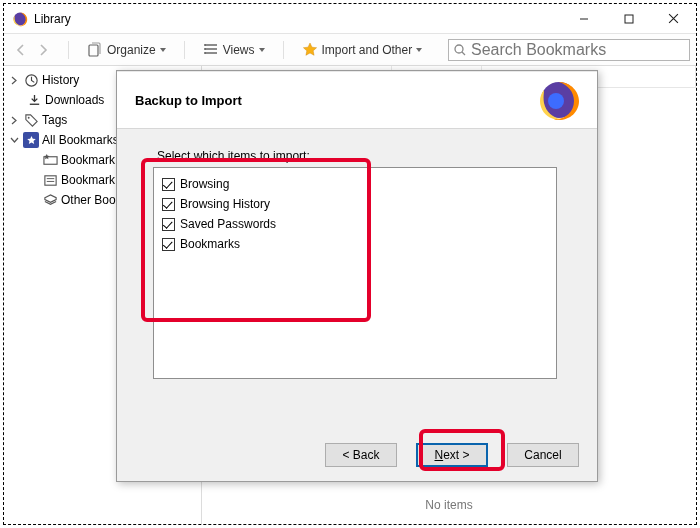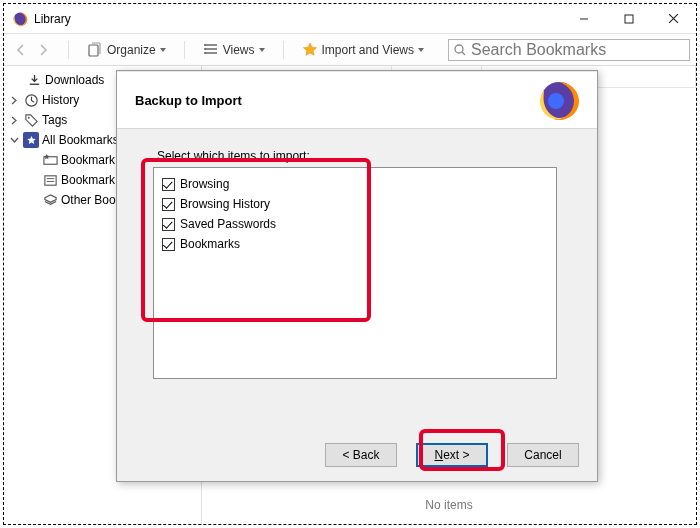--- a/index.html
+++ b/index.html
@@ -144,56 +144,56 @@
         <span>Views</span>
         <span class="caret"></span>
       </div>
       <span class="tb-sep"></span>
       <div class="tb-group">
         <span class="tb-ico star-ico">
             <svg viewBox="0 0 16 16">
               <path d="M8 1l2 4.2 4.6.5-3.4 3.1.9 4.5L8 11l-4.1 2.3.9-4.5L1.4 5.7 6 5.2 8 1z" fill="#f9b115" stroke="#c77f00" stroke-width=".4"></path>
             </svg>
           </span>
-        <span>Import and Views</span>
+        <span>Import and Other</span>
         <span class="caret"></span>
       </div>
       <div class="searchbox">
         <span class="mag"><svg viewBox="0 0 14 14">
               <circle cx="6" cy="6" r="4" fill="none" stroke="#888" stroke-width="1.3"></circle>
               <path d="M9 9l3 3" stroke="#888" stroke-width="1.3"></path>
             </svg></span>
         <span>Search Bookmarks</span>
       </div>
     </div>
 
     <div class="body">
       <div class="sidebar">
-        <div class="tree-item d1">
-          <span class="ic">
-              <svg viewBox="0 0 16 16">
-                <path d="M8 2v7M5 6l3 3 3-3" fill="none" stroke="#333" stroke-width="1.4"></path>
-                <path d="M3 12h10" stroke="#333" stroke-width="1.4"></path>
-              </svg>
-            </span>
-          <span>Downloads</span>
-        </div>
         <div class="tree-item">
           <span class="tw">
               <svg width="9" height="9" viewBox="0 0 9 9">
                 <path d="M2 1l4 3.5L2 8" fill="none" stroke="#555" stroke-width="1.2"></path>
               </svg>
             </span>
           <span class="ic">
               <svg viewBox="0 0 16 16">
                 <circle cx="8" cy="8" r="6" fill="none" stroke="#444" stroke-width="1.2"></circle>
                 <path d="M8 4v4l3 2" fill="none" stroke="#444" stroke-width="1.2"></path>
               </svg>
             </span>
           <span>History</span>
+        </div>
+        <div class="tree-item d1">
+          <span class="ic">
+              <svg viewBox="0 0 16 16">
+                <path d="M8 2v7M5 6l3 3 3-3" fill="none" stroke="#333" stroke-width="1.4"></path>
+                <path d="M3 12h10" stroke="#333" stroke-width="1.4"></path>
+              </svg>
+            </span>
+          <span>Downloads</span>
         </div>
         <div class="tree-item">
           <span class="tw">
               <svg width="9" height="9" viewBox="0 0 9 9">
                 <path d="M2 1l4 3.5L2 8" fill="none" stroke="#555" stroke-width="1.2"></path>
               </svg>
             </span>
           <span class="ic">
               <svg viewBox="0 0 16 16">
                 <path d="M2 2h5l7 7-5 5-7-7V2z" fill="none" stroke="#555" stroke-width="1.2"></path>

